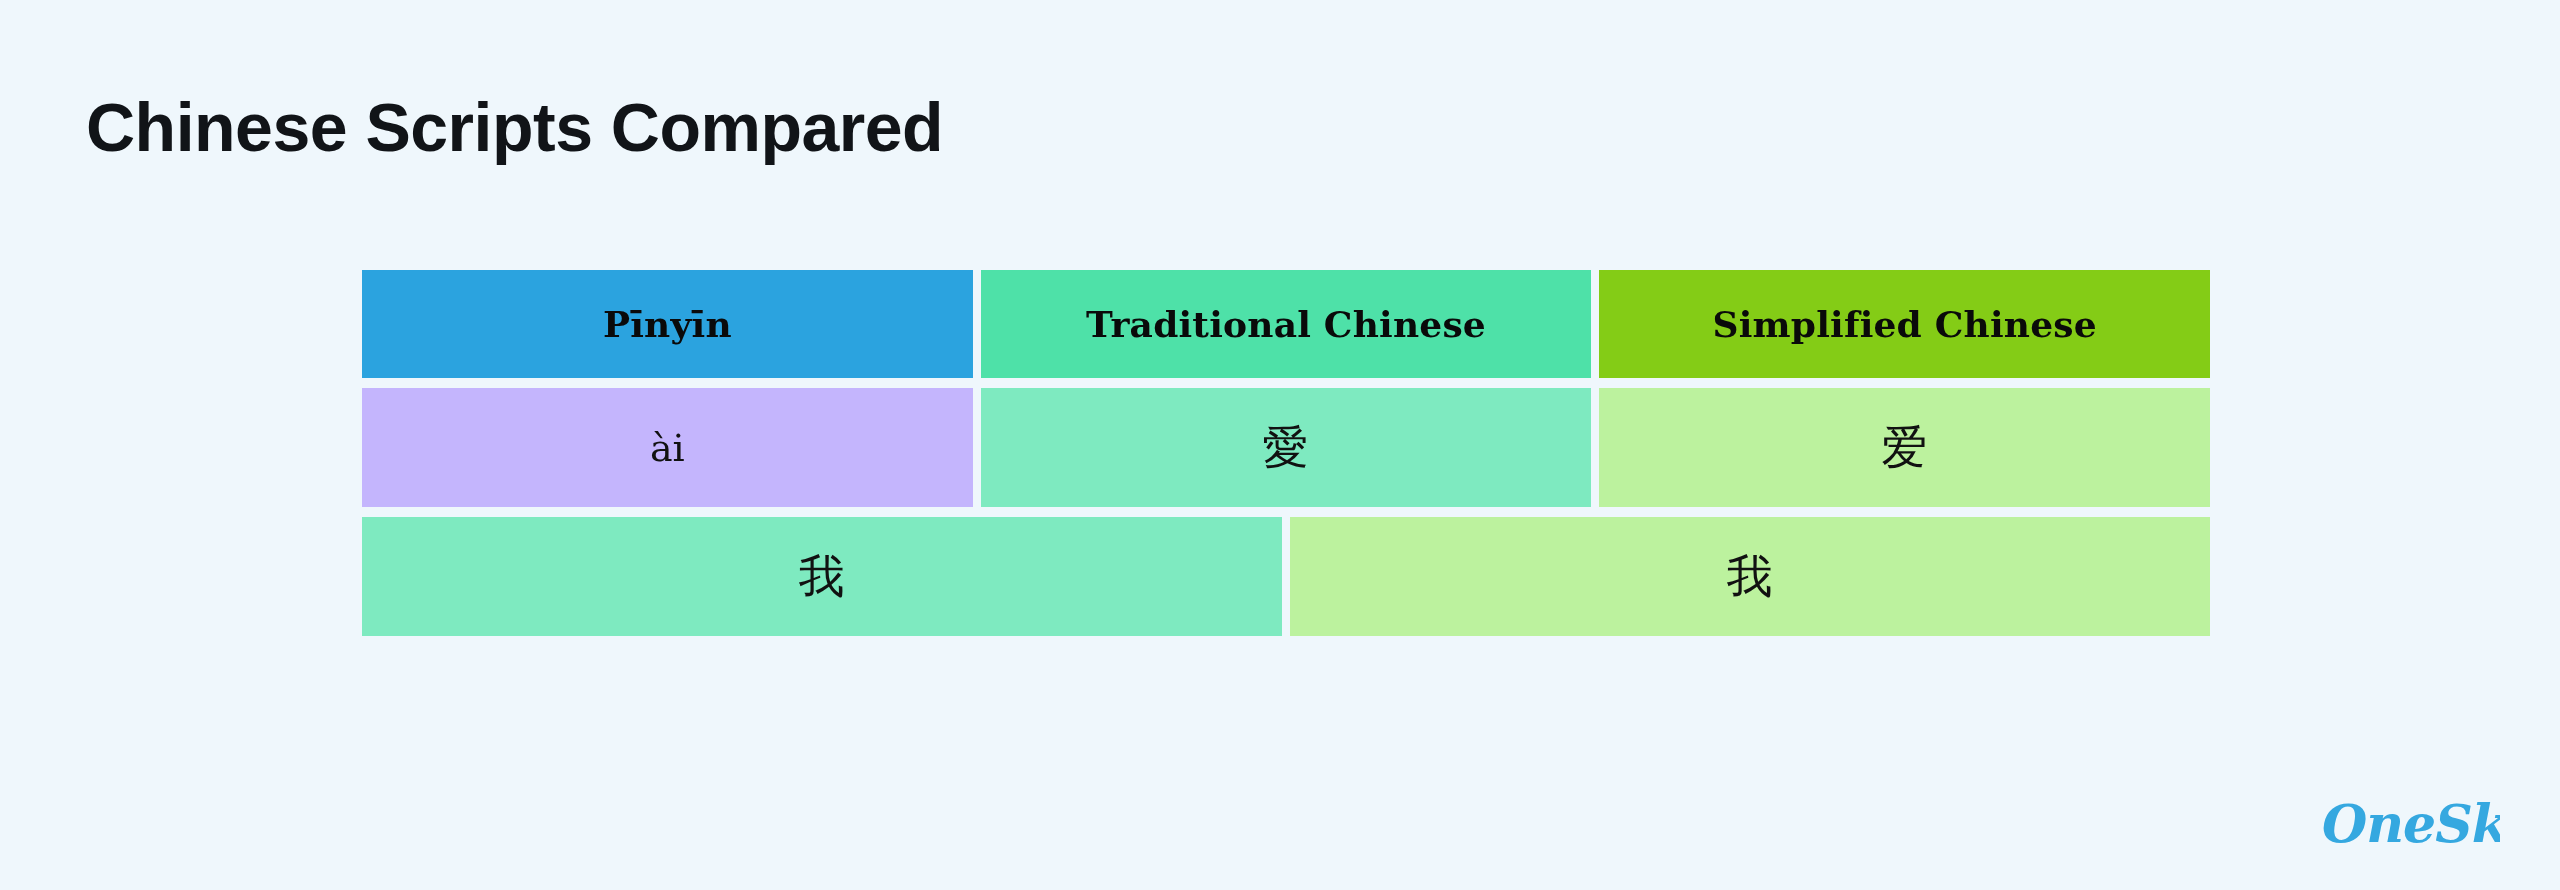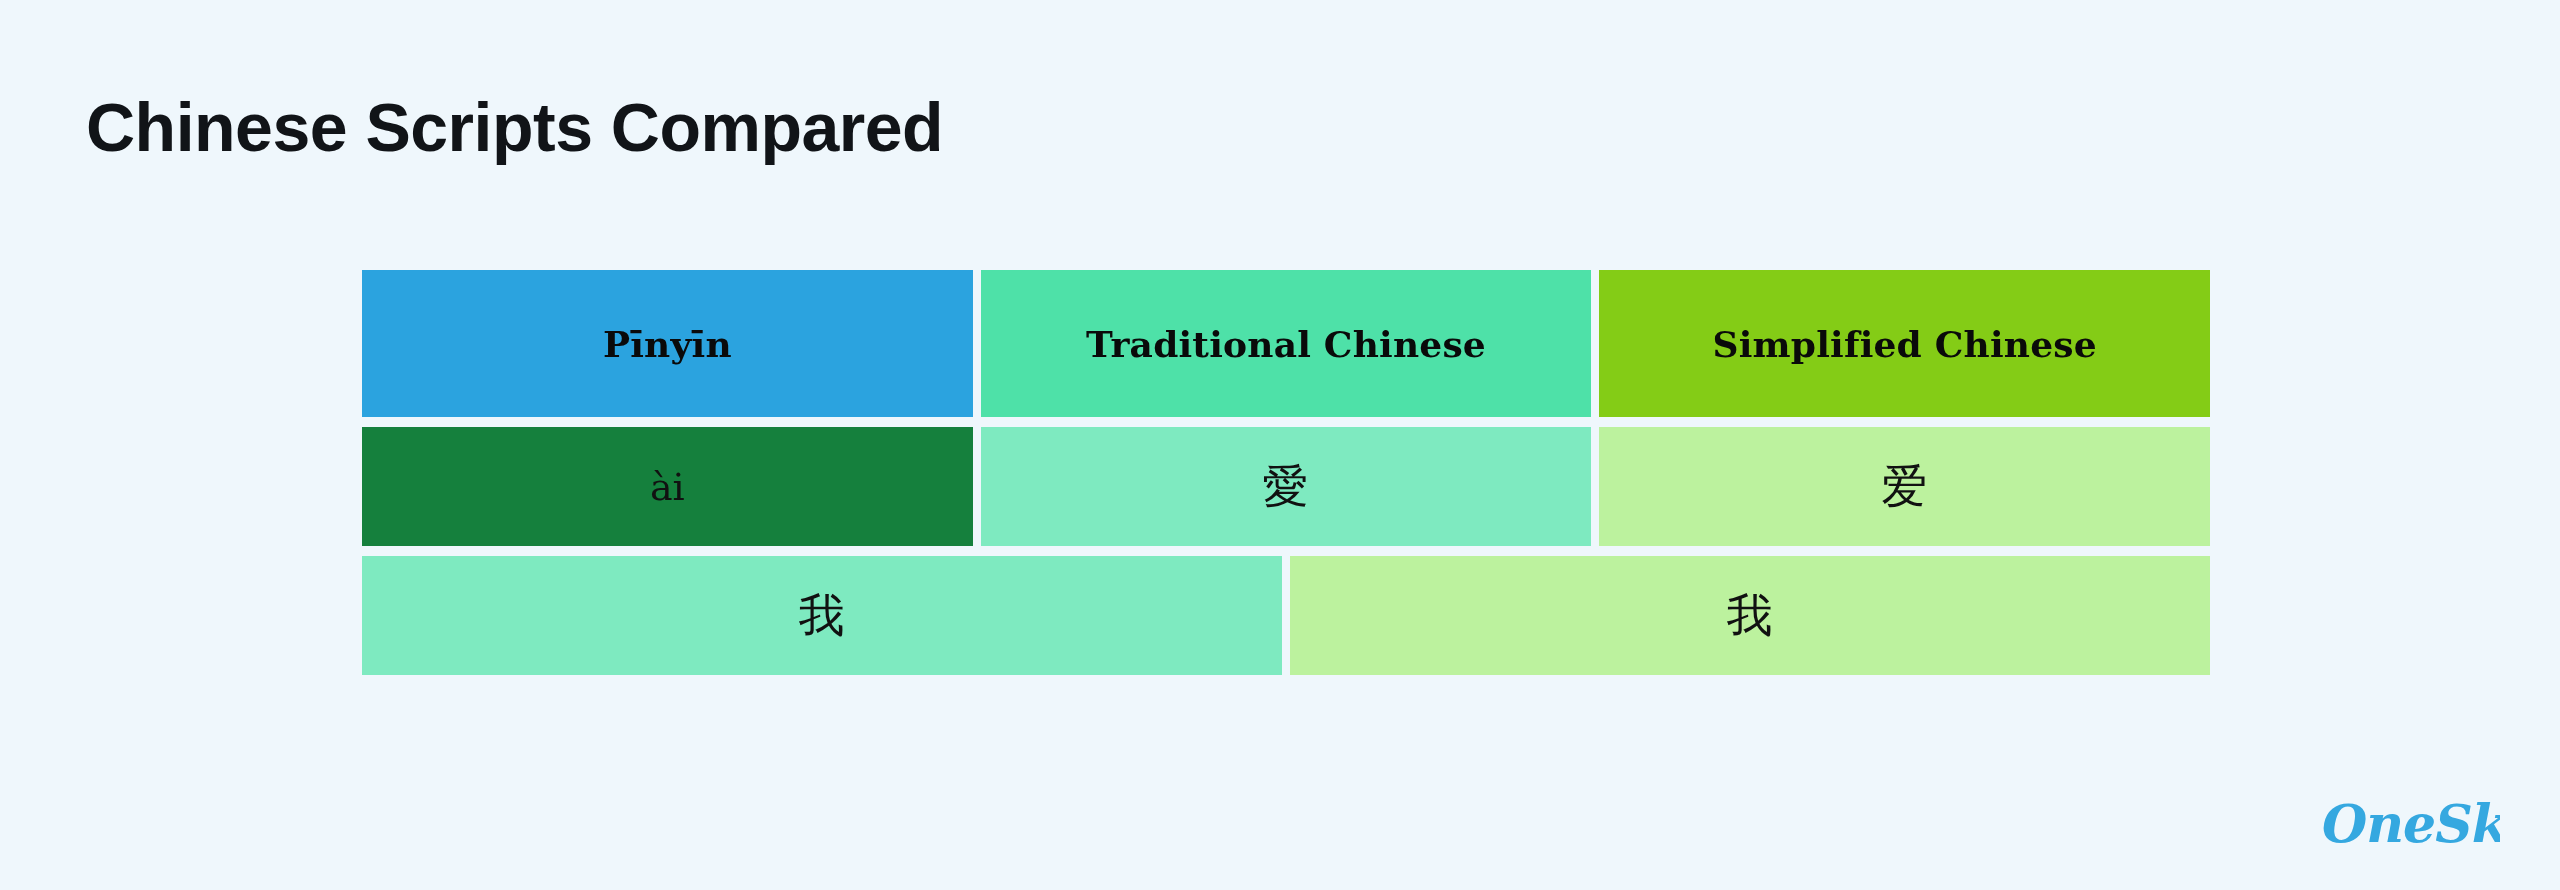--- a/index.html
+++ b/index.html
@@ -54,21 +54,21 @@
   .cell {
     flex: 1 1 0;
     box-sizing: border-box;
     display: flex;
     align-items: center;
     justify-content: center;
     text-align: center;
   }
 
   .header-row .cell {
-    height: 147px;
+    height: 108px;
     font-family: "DejaVu Serif", "Liberation Serif", serif;
     font-weight: 700;
     font-size: 36px;
     color: #0a0a0a;
     letter-spacing: 0.2px;
   }
 
   .data-row .cell {
     height: 119px;
     font-family: "DejaVu Serif", "Liberation Serif", serif;
@@ -118,21 +118,21 @@
 
   <div class="table-wrap">
 
     <div class="table-row header-row">
       <div class="cell col-1" style="background: rgb(43, 163, 223);">Pīnyīn</div>
       <div class="cell col-2" style="background: rgb(78, 225, 168);">Traditional Chinese</div>
       <div class="cell col-3" style="background: #84cc16;">Simplified Chinese</div>
     </div>
 
     <div class="table-row data-row">
-      <div class="cell col-1" style="background: #15803d;">ài</div>
+      <div class="cell col-1" style="background: #c4b5fd;">ài</div>
       <div class="cell col-2 cjk" style="background: rgb(126, 234, 192);">愛</div>
       <div class="cell col-3 cjk" style="background: rgb(188, 242, 158);">爱</div>
     </div>
 
     <div class="table-row data-row">
       <div class="cell col-2 cjk" style="background: rgb(126, 234, 192);">我</div>
       <div class="cell col-3 cjk" style="background: rgb(188, 242, 158);">我</div>
     </div>
 
   </div>

